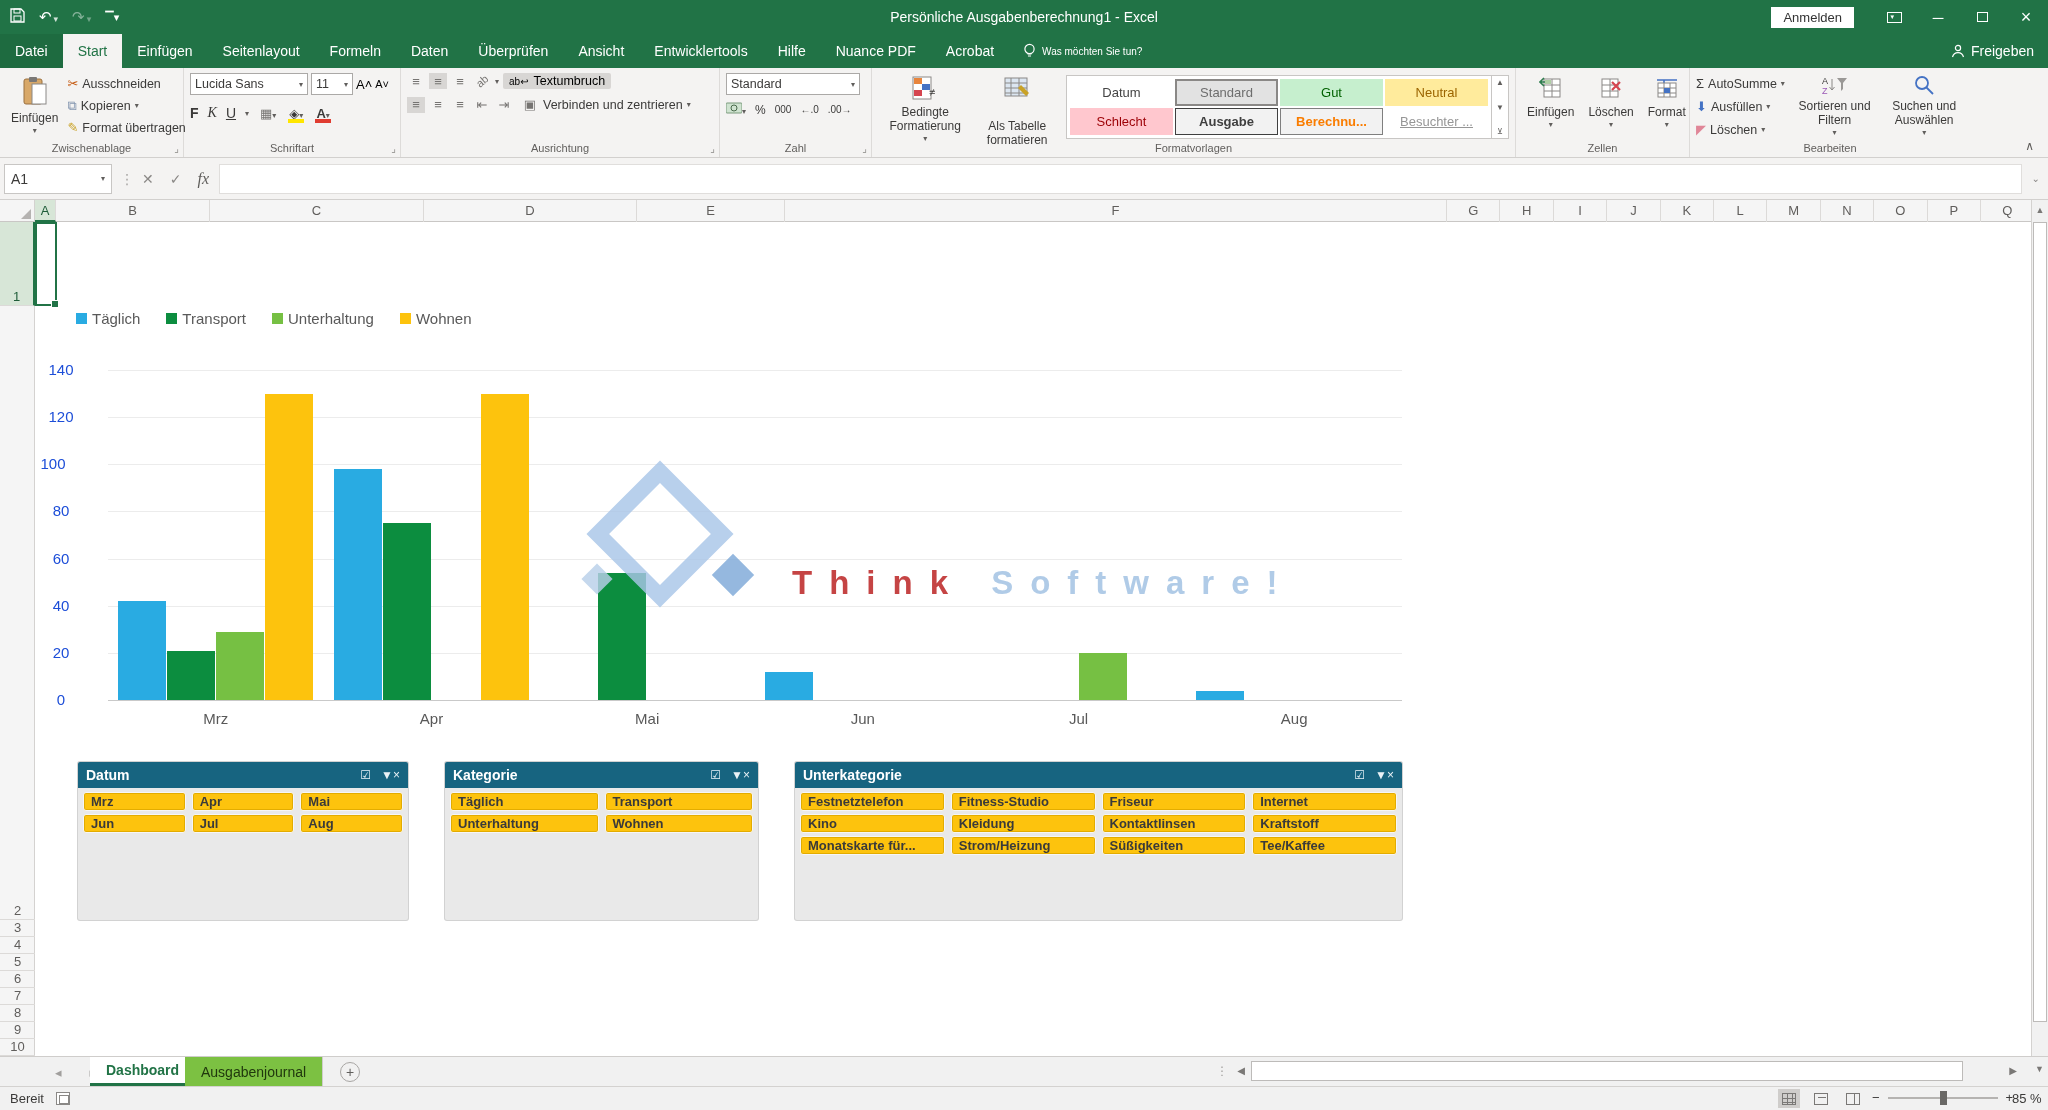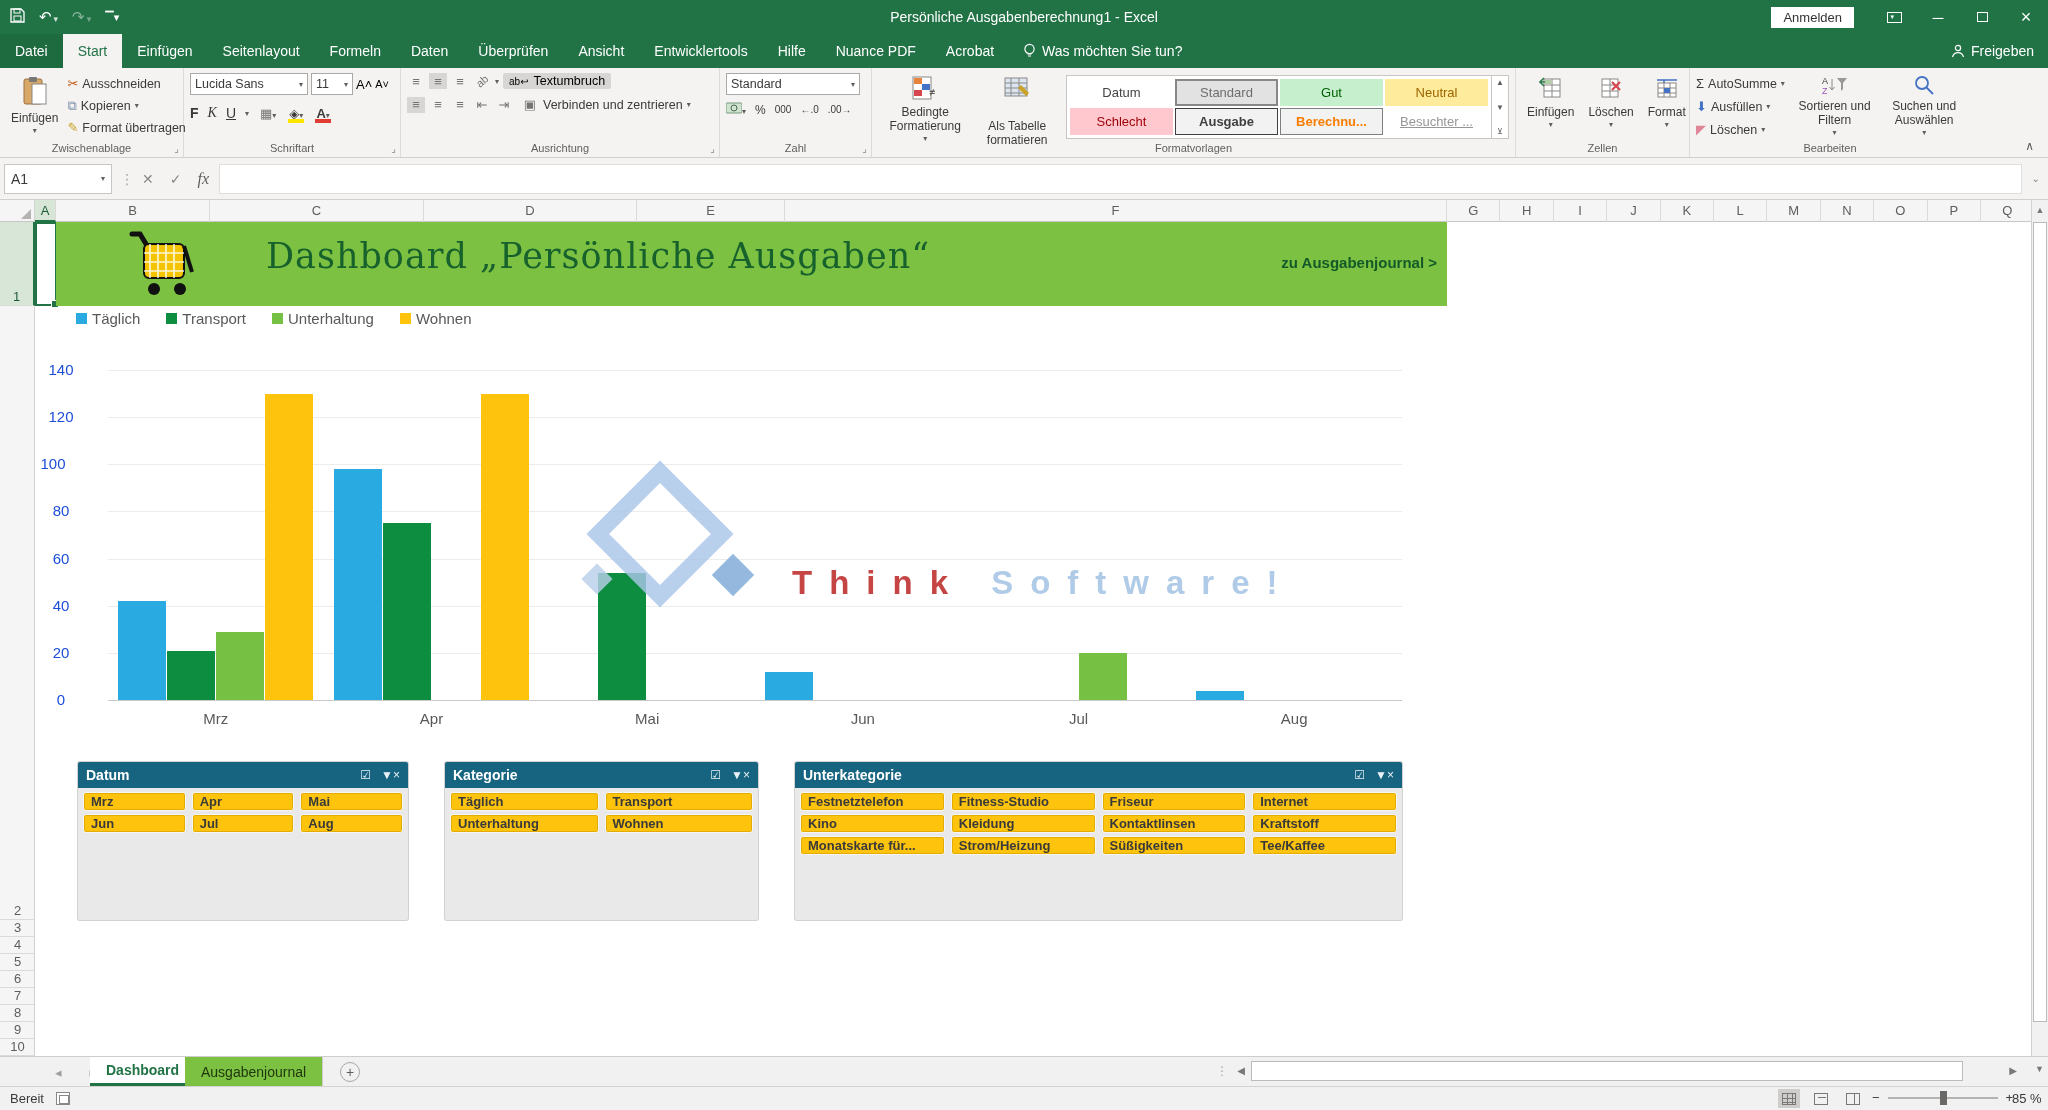--- a/index.html
+++ b/index.html
@@ -20,21 +20,21 @@
   .restore-ico { width:11px; height:10px; border:1px solid #fff; position:relative; }
   .ribopt-ico { width:15px; height:11px; border:1px solid #fff; position:relative; }
   .ribopt-ico:after { content:"▾"; position:absolute; font-size:7px; left:3px; top:0px; }
 
   
   .menubar { position:absolute; left:0; top:34px; width:2048px; height:34px; background:#217346; color:#fff; display:flex; align-items:stretch; }
   .mtabs { display:flex; align-items:stretch; }
   .mtab { padding:0 15px; display:flex; align-items:center; font-size:14px; cursor:default; white-space:nowrap; }
   .mtab.file { background:#1e6b40; }
   .mtab.active { background:#f4f3f2; color:#217346; }
-  .tellme { display:flex; align-items:center; gap:6px; font-size:14px; padding:0 14px; }
+  .tellme { display:flex; align-items:center; gap:6px; font-size:10px; padding:0 14px; }
   .share { position:absolute; right:14px; top:0; height:34px; display:flex; align-items:center; gap:6px; font-size:14px; }
 
   
   .ribbon { position:absolute; left:0; top:68px; width:2048px; height:90px; background:#f4f3f2; border-bottom:1px solid #d2d0ce; display:flex; }
   .rgroup { position:relative; height:100%; border-right:1px solid #dddbd9; padding:5px 6px 18px 6px; }
   .glabel { position:absolute; bottom:3px; left:0; right:0; text-align:center; font-size:11px; color:#605e5c; }
   .dlaunch { position:absolute; bottom:3px; right:4px; font-size:10px; color:#8a8886; }
   .bigbtn { display:inline-flex; flex-direction:column; align-items:center; justify-content:flex-start; text-align:center; font-size:12px; color:#3b3a39; padding:3px 5px; line-height:1.15; }
   .bigbtn .bico { font-size:22px; line-height:26px; }
   .caret-s { font-size:8px; color:#605e5c; }
@@ -496,34 +496,20 @@
         <div class="rowcell" style="top: 732px; height: 17px;">5</div>
         <div class="rowcell" style="top: 749px; height: 17px;">6</div>
         <div class="rowcell" style="top: 766px; height: 17px;">7</div>
         <div class="rowcell" style="top: 783px; height: 17px;">8</div>
         <div class="rowcell" style="top: 800px; height: 17px;">9</div>
         <div class="rowcell" style="top: 817px; height: 17px;">10</div>
       </div>
 
     <div class="a1cell"></div>
 
-    <div class="banner">
-      <div class="cart">
-        <svg width="78" height="72" viewBox="0 0 78 72">
-          <path d="M6 6h8l6 10" stroke="#111" stroke-width="5" fill="none" stroke-linecap="round"></path>
-          <rect x="18" y="16" width="40" height="34" rx="5" fill="#f5c400" stroke="#111" stroke-width="2"></rect>
-          <path d="M24 16v34M32 16v34M40 16v34M48 16v34M18 25h40M18 34h40M18 43h40" stroke="#fff" stroke-width="1.6" opacity=".85"></path>
-          <path d="M58 18l8 26" stroke="#111" stroke-width="4" fill="none"></path>
-          <circle cx="28" cy="61" r="6" fill="#111"></circle>
-          <circle cx="54" cy="61" r="6" fill="#111"></circle>
-        </svg>
-      </div>
-      <div class="banner-title">Dashboard „Persönliche Ausgaben“</div>
-      <div class="banner-link">zu Ausgabenjournal &gt;</div>
-    </div>
 
     <div class="legend" id="chart-legend">
         <div class="leg-item">
           <span class="leg-sw" style="background: rgb(41, 171, 226);"></span>
           <span>Täglich</span>
         </div>
         <div class="leg-item">
           <span class="leg-sw" style="background: rgb(12, 141, 63);"></span>
           <span>Transport</span>
         </div>

